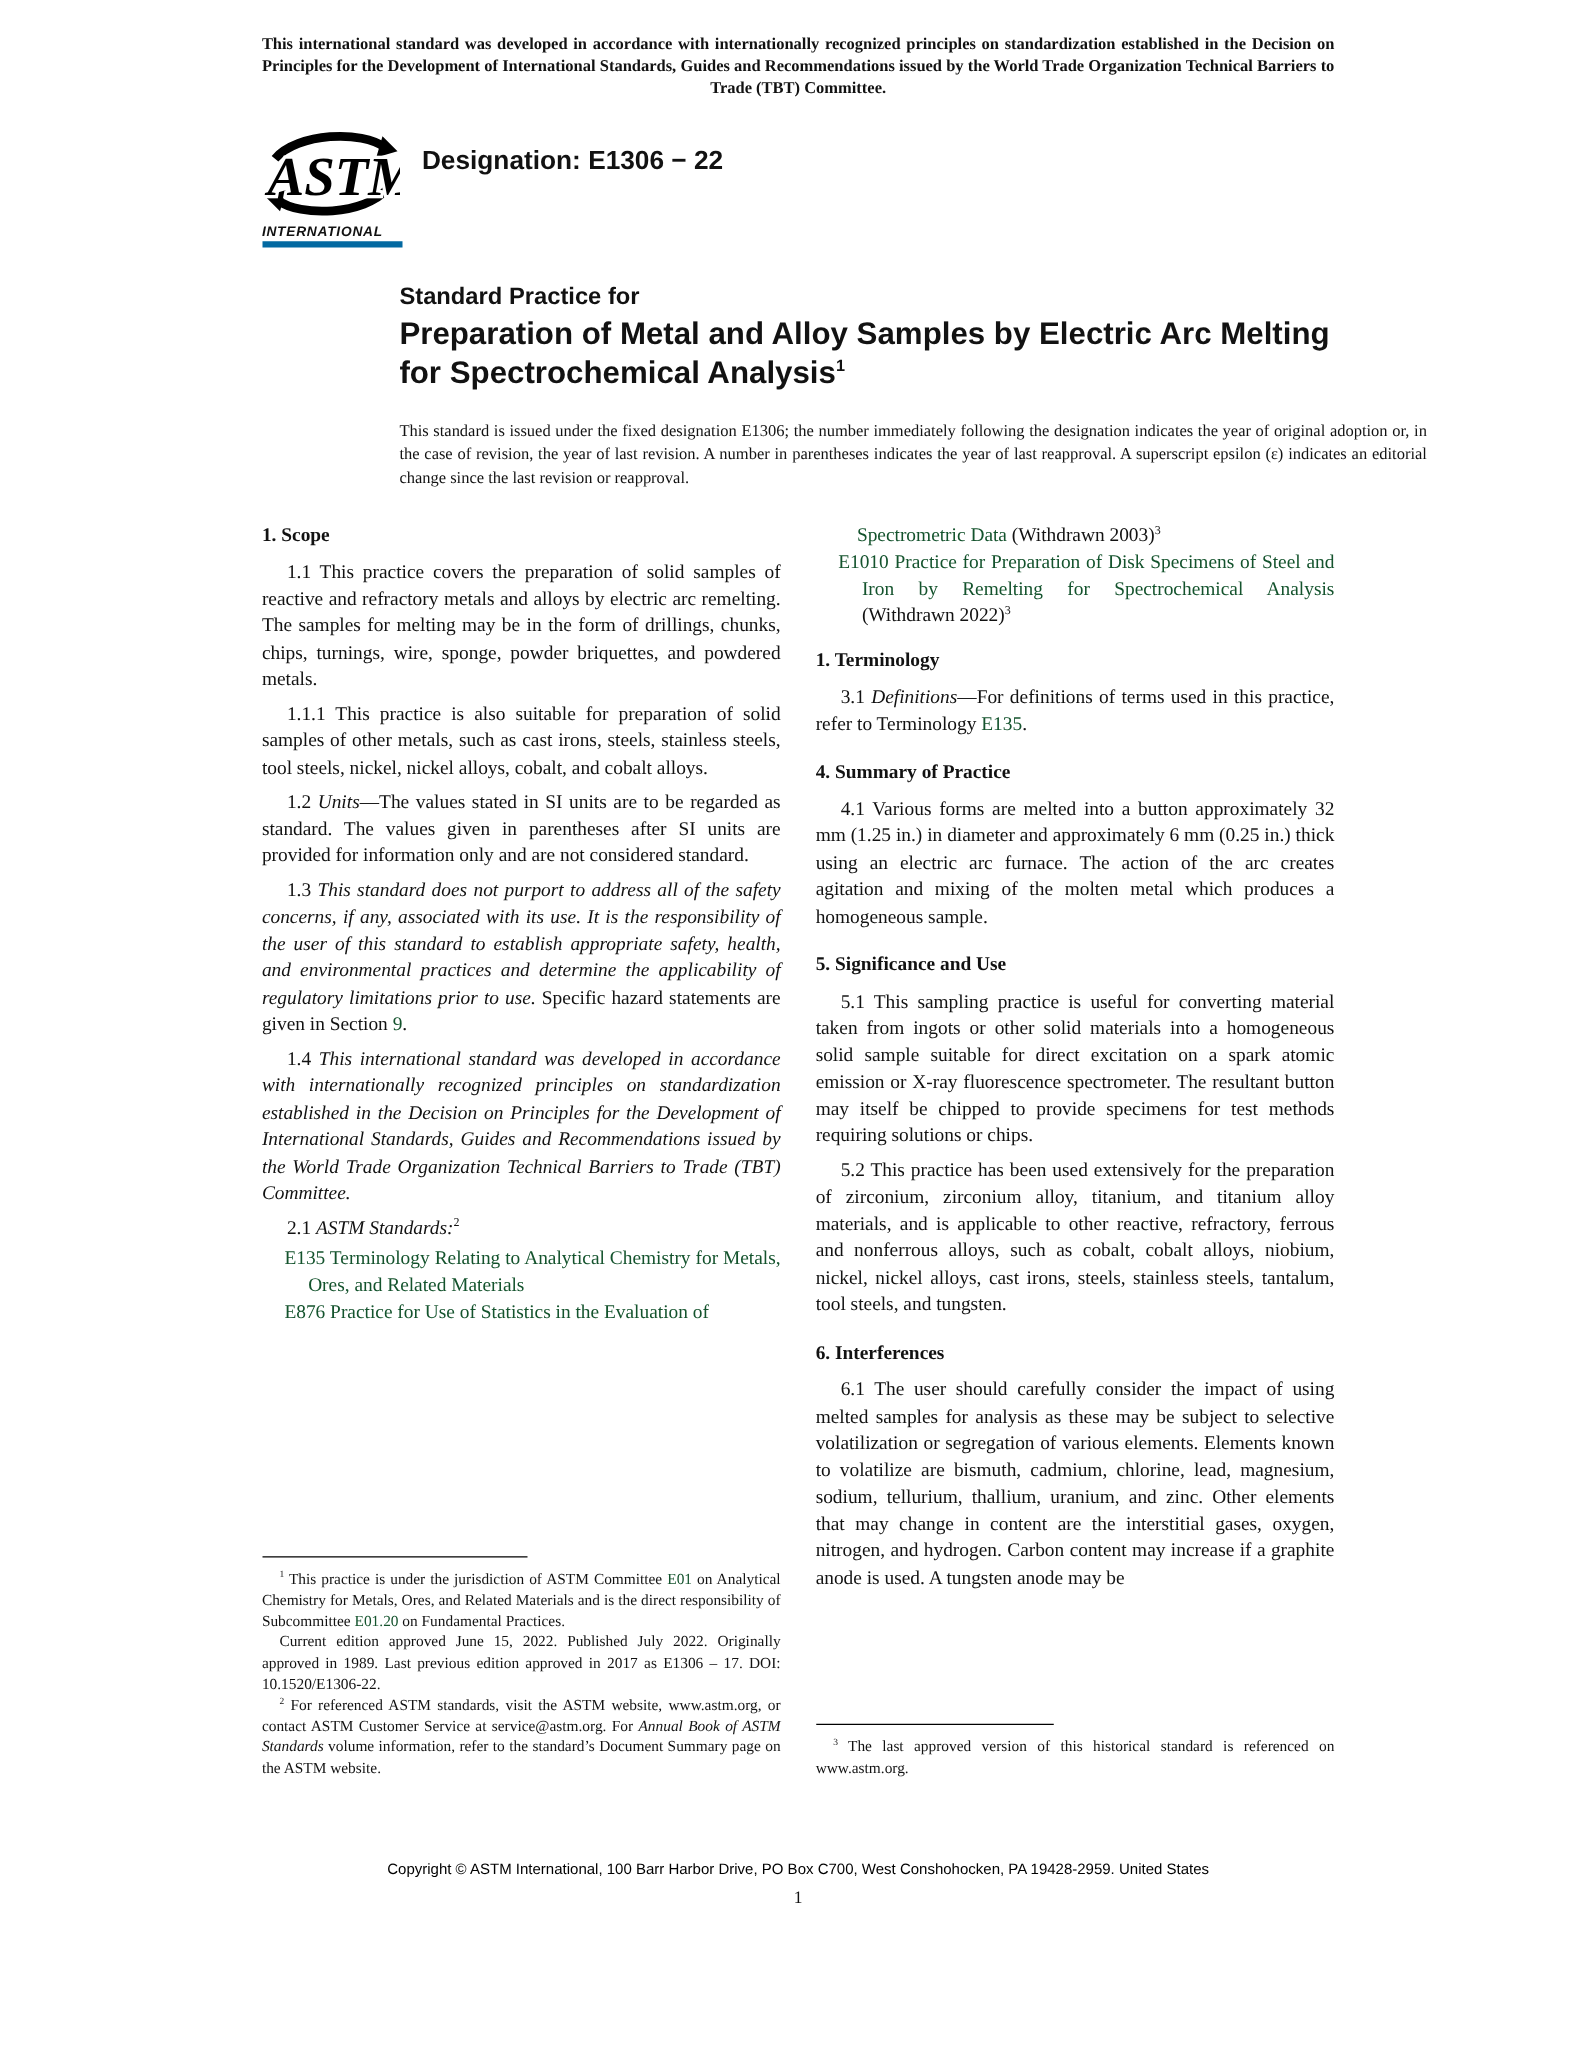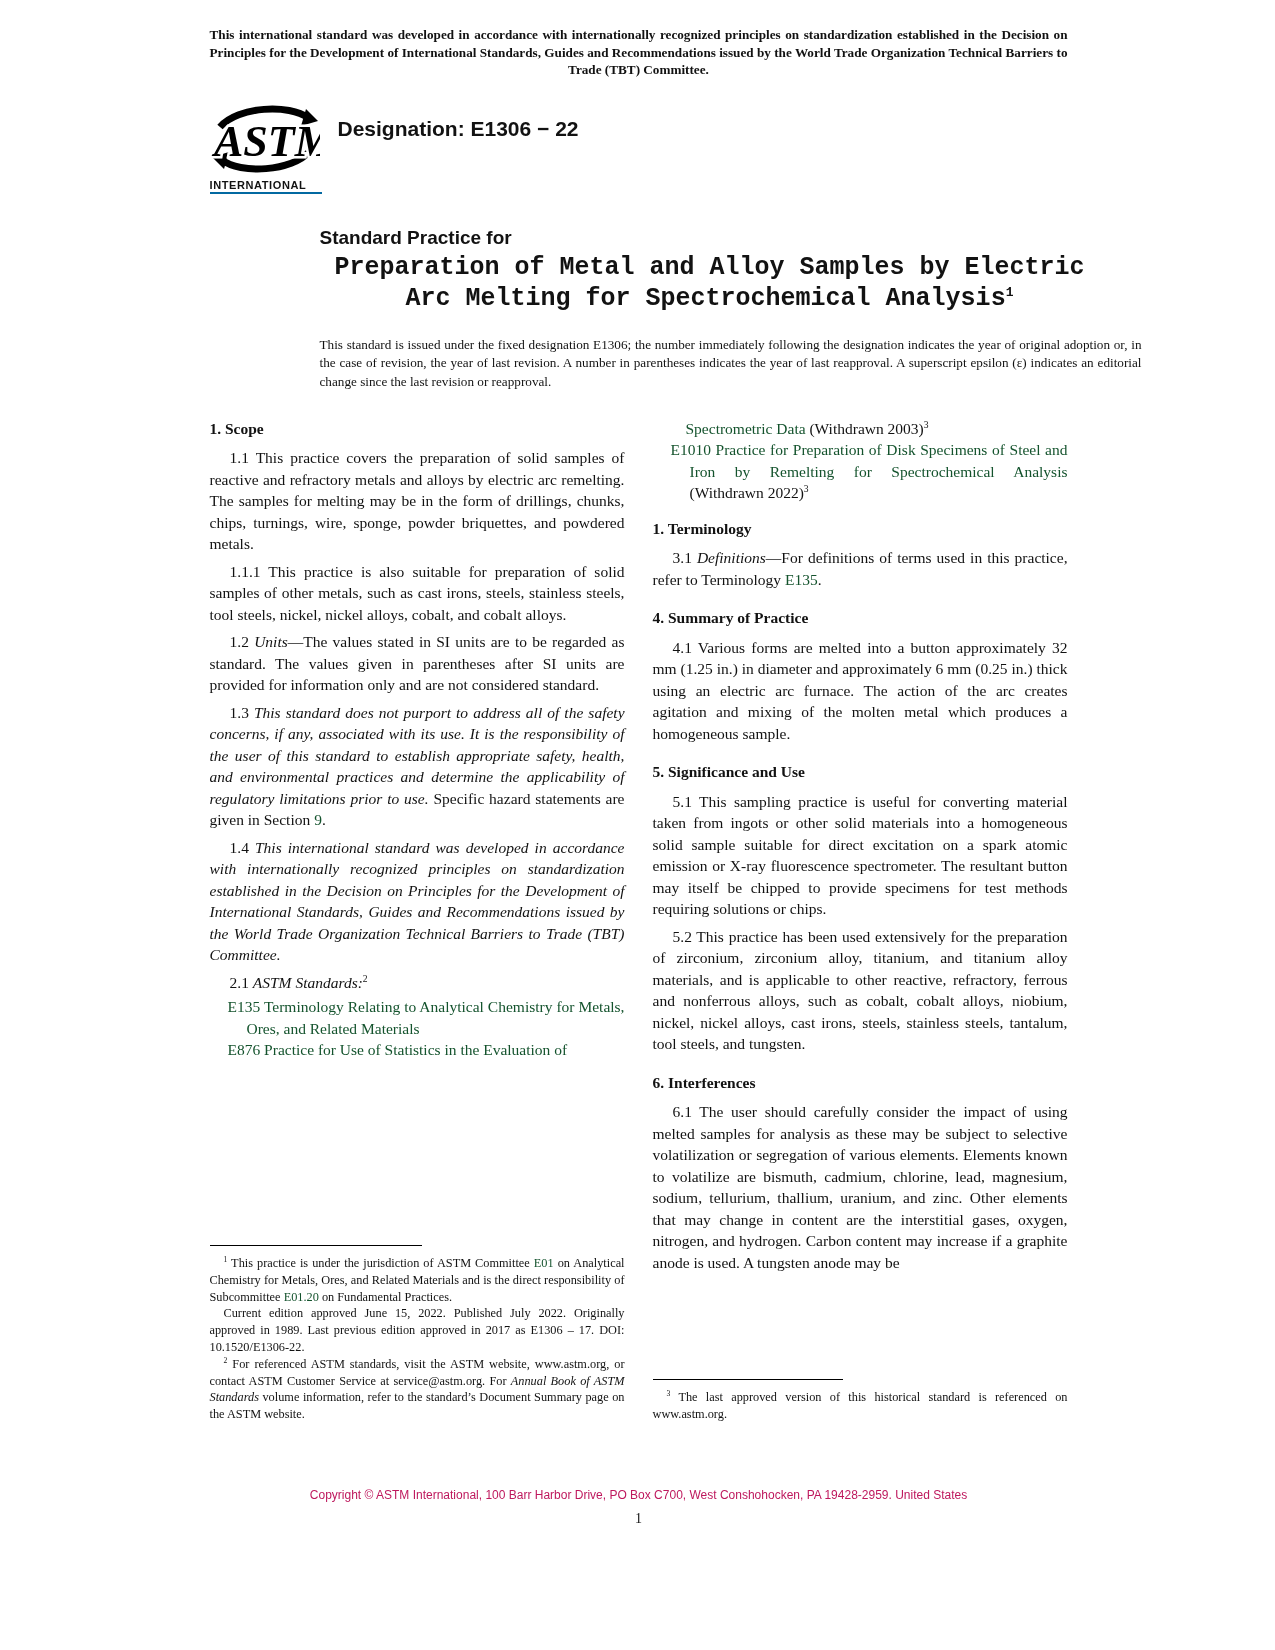--- a/index.html
+++ b/index.html
@@ -29,48 +29,48 @@
     display: flex;
     align-items: flex-start;
     gap: 16px;
     margin-top: 22px;
     height: 104px;
   }
   .logo-box { width: 112px; text-align: left; }
   .logo-intl {
     font-family: "Liberation Sans", sans-serif;
     font-weight: bold;
+    font-style: italic;
     font-size: 11px;
     letter-spacing: 0.6px;
-    border-bottom: 2px solid #0369a1;
+    border-bottom: 5px solid #0369a1;
     padding-bottom: 1px;
     margin-top: -2px;
   }
   .designation {
     font-family: "Liberation Sans", sans-serif;
     font-weight: bold;
     font-size: 21px;
     margin-top: 16px;
     text-align: center;
   }
   
   .title-block { margin-left: 110px; margin-top: 22px; }
   .kicker {
     font-family: "Liberation Sans", sans-serif;
     font-weight: bold;
     font-size: 19px;
   }
   h1.doc-title {
-    font-family: Liberation Mono, monospace;
+    font-family: Liberation Sans, sans-serif;
     font-weight: bold;
     font-size: 25px;
     line-height: 31px;
     margin: 3px 0 0 0;
     width: 780px;
-    text-align: center;
   }
   h1.doc-title sup { font-size: 13px; }
   .issued {
     margin: 22px 0 0 0;
     width: 822px;
     font-size: 13.2px;
     line-height: 18.8px;
     text-align: justify;
   }
   
@@ -121,21 +121,21 @@
   .footer {
     position: absolute;
     left: 90px;
     right: 88px;
     top: 1488px;
     text-align: center;
   }
   .copyright {
     font-family: "Liberation Sans", sans-serif;
     font-size: 12px;
-    color: #be185d;
+    color: #000000;
     margin: 0;
   }
   .pageno { margin: 9px 0 0 0; font-size: 14px; }
 </style>
 </head>
 <body>
 
 <div class="page">
 
   <p class="top-notice">This international standard was developed in accordance with internationally recognized principles on standardization established in the Decision on Principles for the Development of International Standards, Guides and Recommendations issued by the World Trade Organization Technical Barriers to Trade (TBT) Committee.</p>

